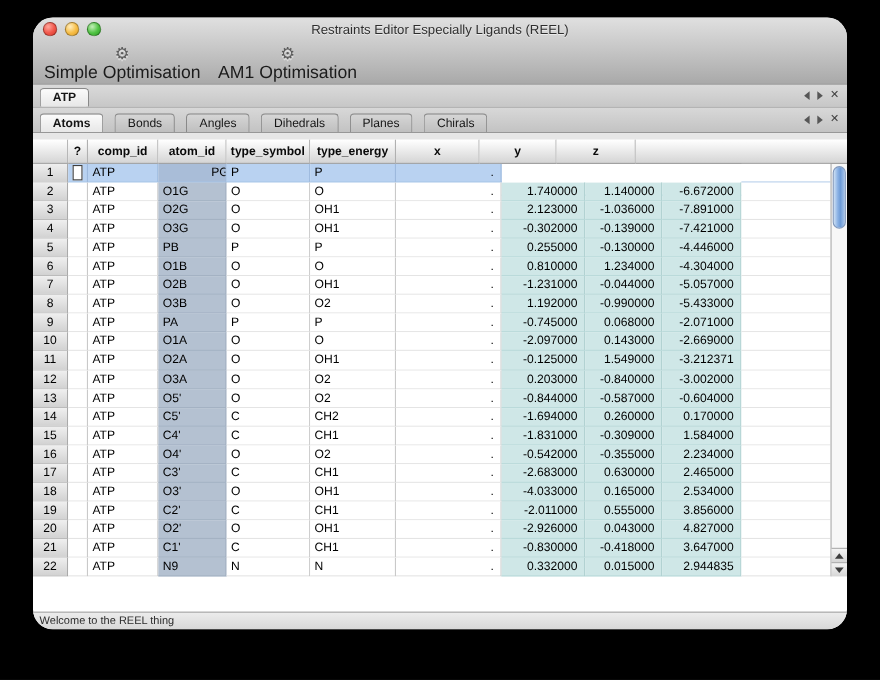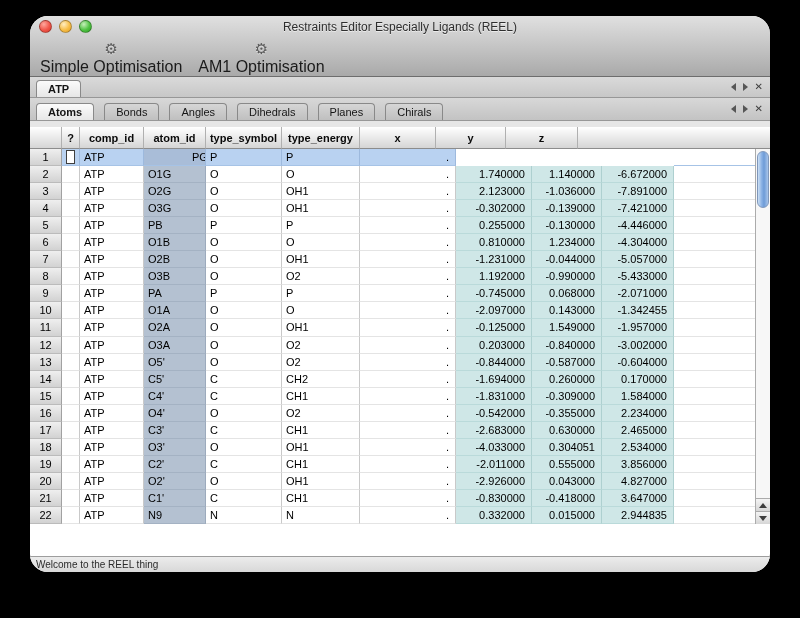--- a/index.html
+++ b/index.html
@@ -272,34 +272,34 @@
         <div class="trow">
           <div class="cell num w-num">10</div>
           <div class="cell w-q"></div>
           <div class="cell w-comp">ATP</div>
           <div class="cell w-atom atomid">O1A</div>
           <div class="cell w-tsym">O</div>
           <div class="cell w-teng">O</div>
           <div class="cell w-pchg right">.</div>
           <div class="cell w-x xyz right">-2.097000</div>
           <div class="cell w-y xyz right">0.143000</div>
-          <div class="cell w-z xyz right">-1.342455</div>
+          <div class="cell w-z xyz right">-2.669000</div>
           <div class="cell fill"></div>
         </div>
         <div class="trow">
           <div class="cell num w-num">11</div>
           <div class="cell w-q"></div>
           <div class="cell w-comp">ATP</div>
           <div class="cell w-atom atomid">O2A</div>
           <div class="cell w-tsym">O</div>
           <div class="cell w-teng">OH1</div>
           <div class="cell w-pchg right">.</div>
           <div class="cell w-x xyz right">-0.125000</div>
           <div class="cell w-y xyz right">1.549000</div>
-          <div class="cell w-z xyz right">-1.957000</div>
+          <div class="cell w-z xyz right">-3.212371</div>
           <div class="cell fill"></div>
         </div>
         <div class="trow">
           <div class="cell num w-num">12</div>
           <div class="cell w-q"></div>
           <div class="cell w-comp">ATP</div>
           <div class="cell w-atom atomid">O3A</div>
           <div class="cell w-tsym">O</div>
           <div class="cell w-teng">O2</div>
           <div class="cell w-pchg right">.</div>
@@ -375,21 +375,21 @@
         </div>
         <div class="trow">
           <div class="cell num w-num">18</div>
           <div class="cell w-q"></div>
           <div class="cell w-comp">ATP</div>
           <div class="cell w-atom atomid">O3'</div>
           <div class="cell w-tsym">O</div>
           <div class="cell w-teng">OH1</div>
           <div class="cell w-pchg right">.</div>
           <div class="cell w-x xyz right">-4.033000</div>
-          <div class="cell w-y xyz right">0.304051</div>
+          <div class="cell w-y xyz right">0.165000</div>
           <div class="cell w-z xyz right">2.534000</div>
           <div class="cell fill"></div>
         </div>
         <div class="trow">
           <div class="cell num w-num">19</div>
           <div class="cell w-q"></div>
           <div class="cell w-comp">ATP</div>
           <div class="cell w-atom atomid">C2'</div>
           <div class="cell w-tsym">C</div>
           <div class="cell w-teng">CH1</div>

